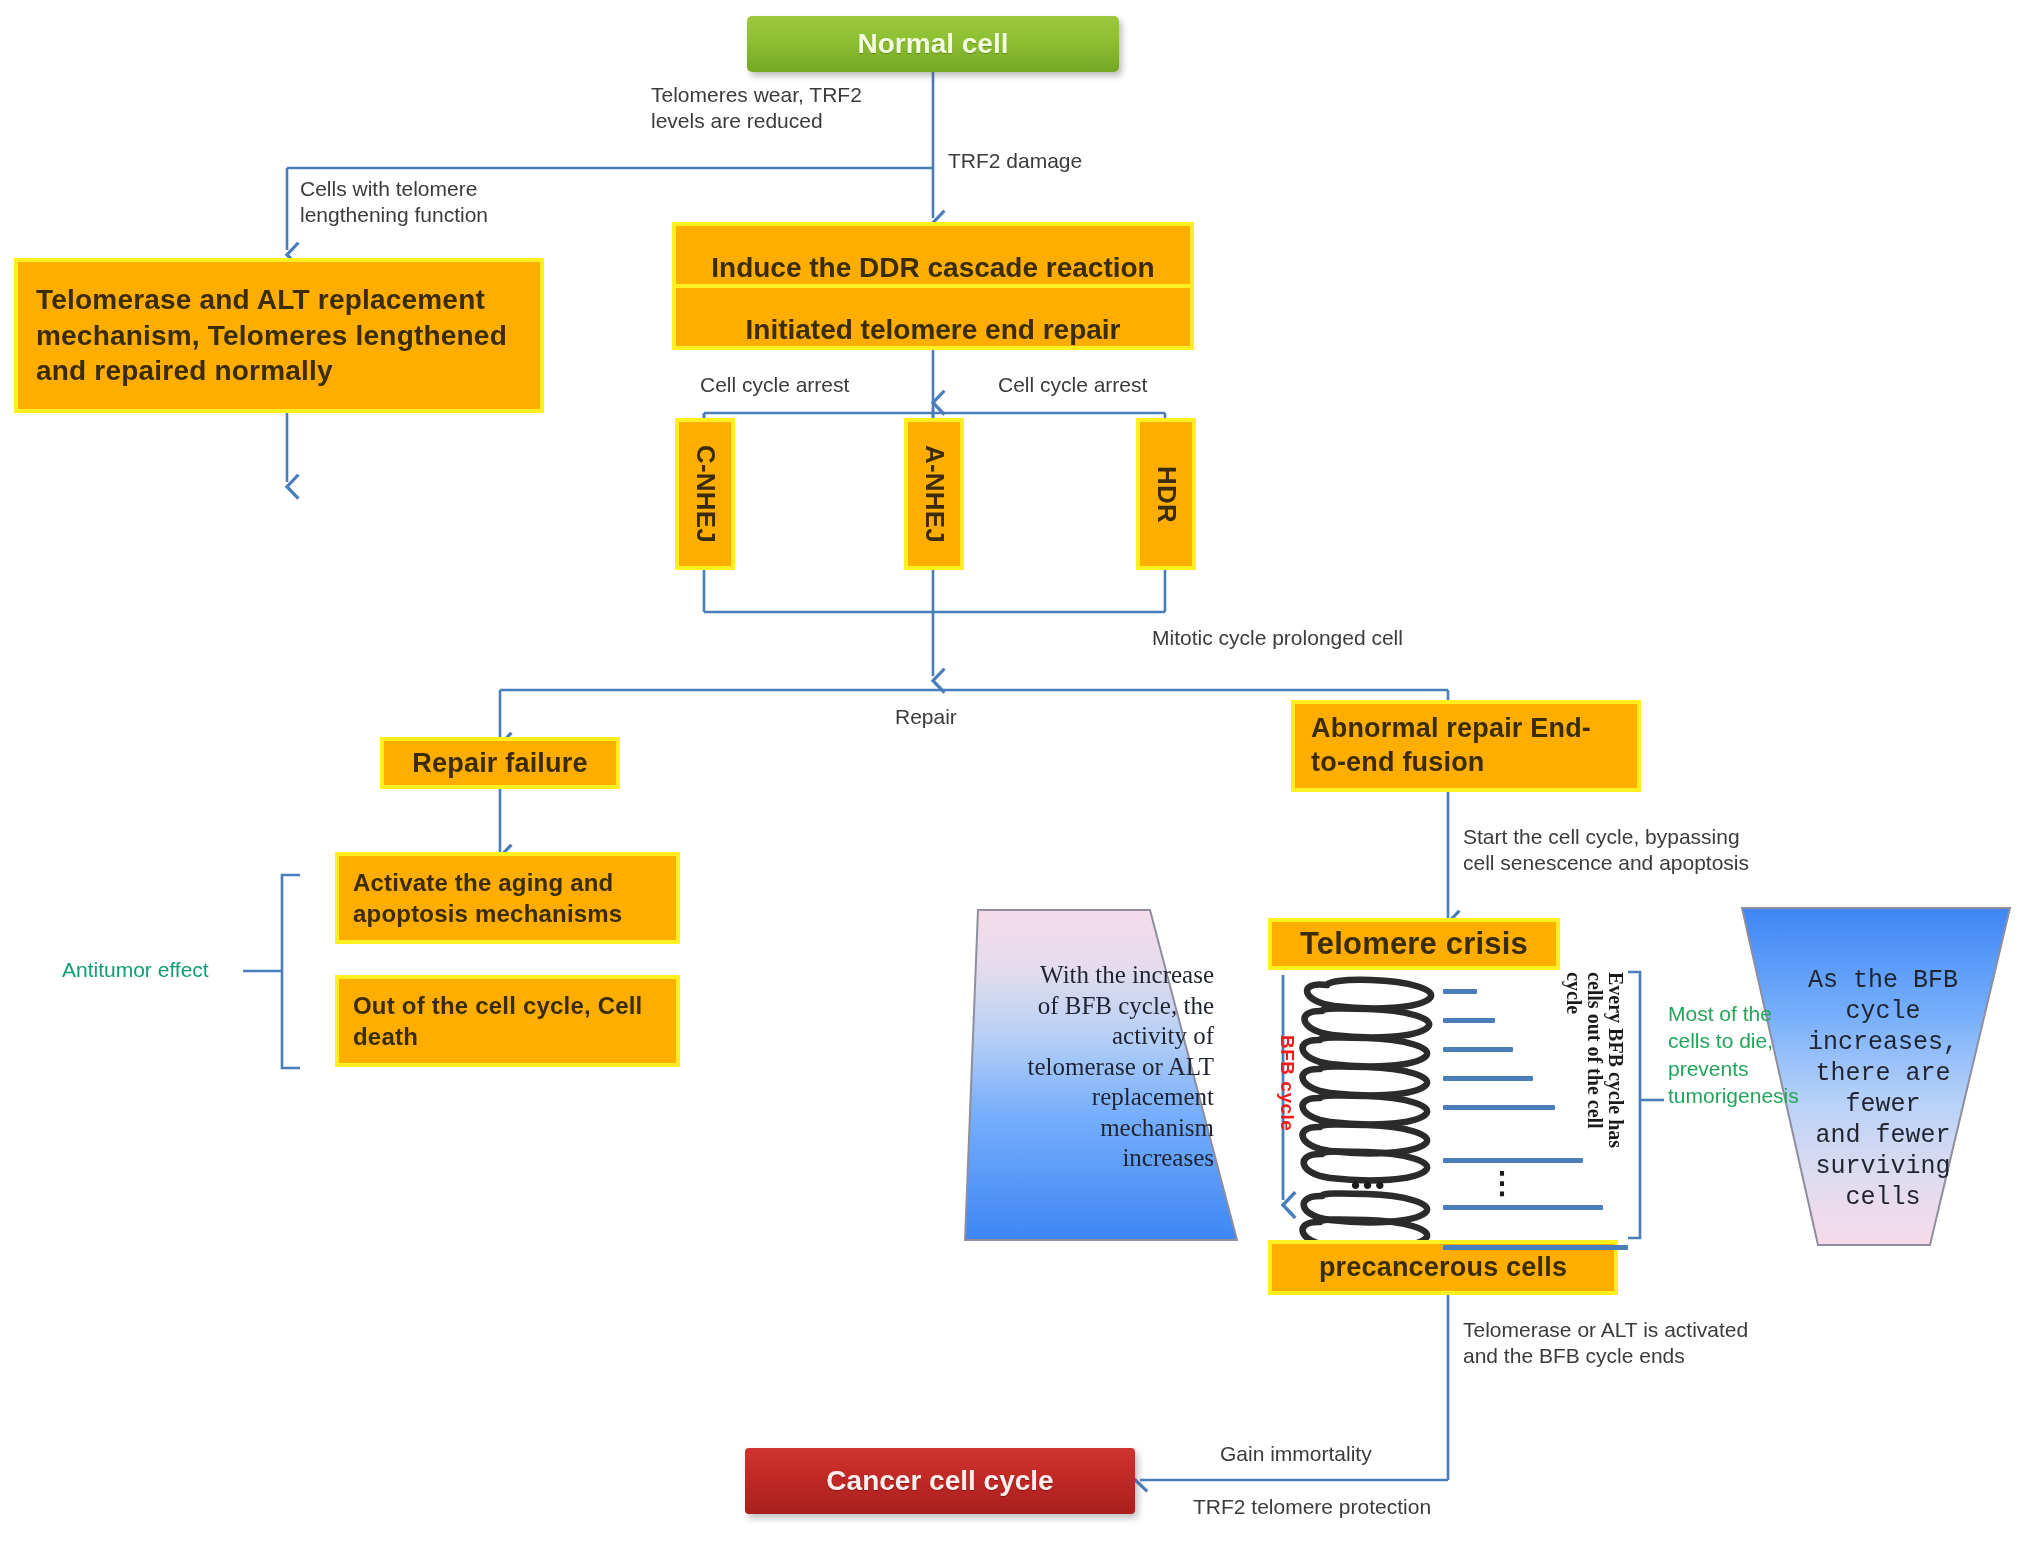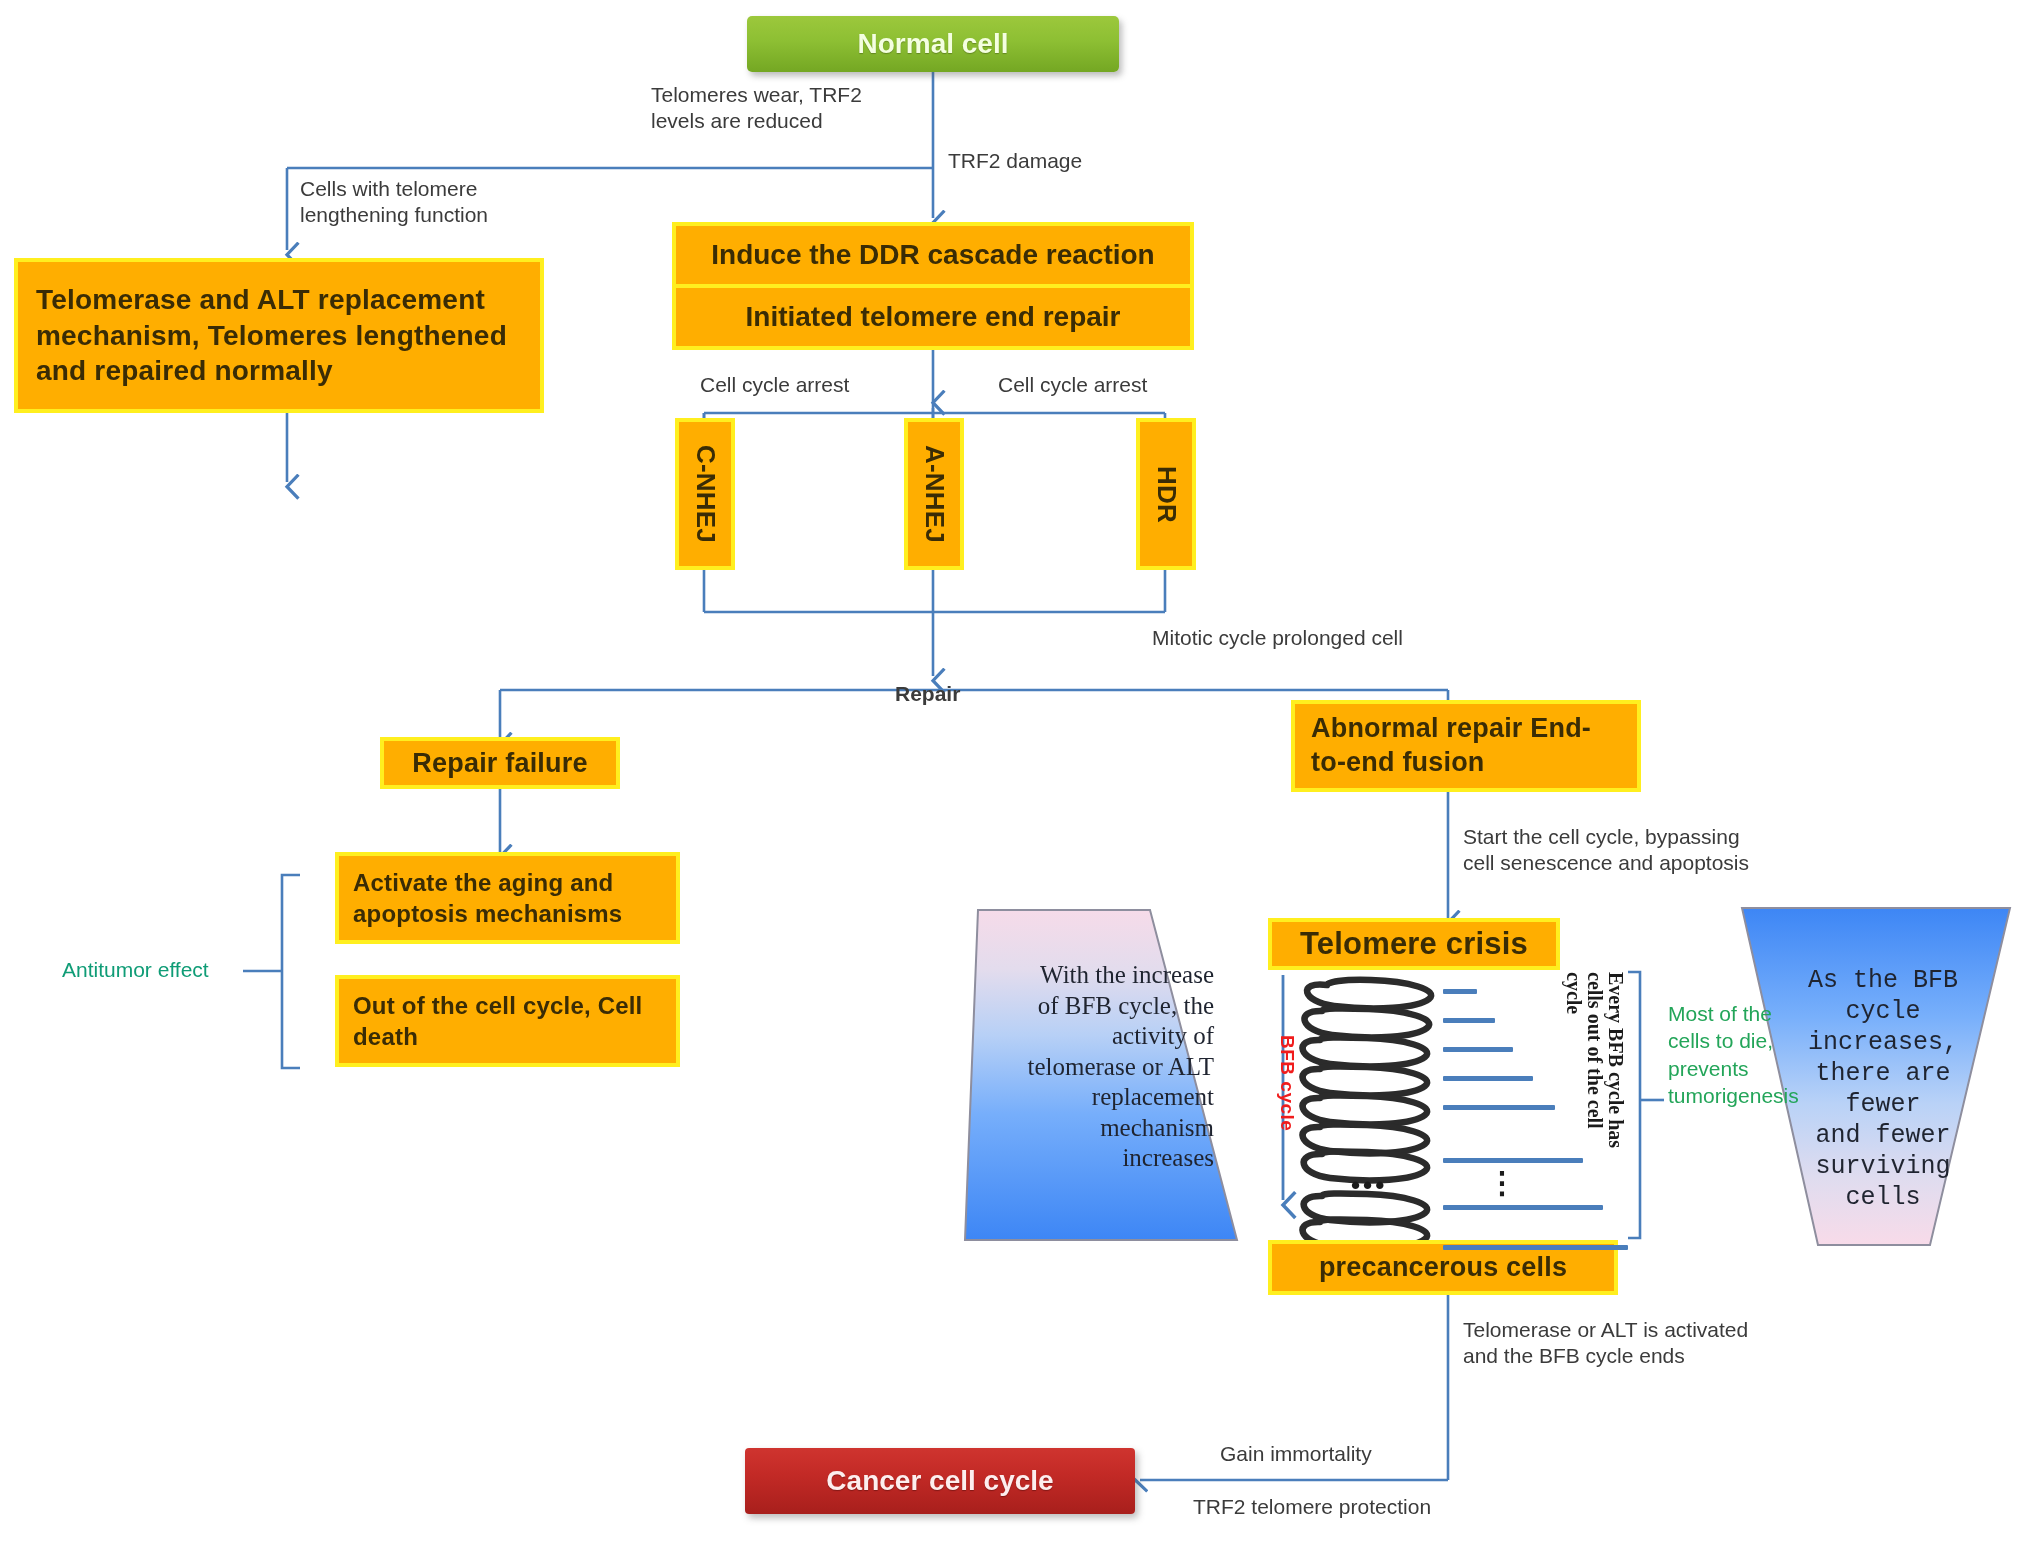--- a/index.html
+++ b/index.html
@@ -47,21 +47,21 @@
     display: flex;
     flex-direction: column;
     gap: 4px;
   }
   .stack-orange > div {
     flex: 1;
     background: #ffae00;
     color: #3a2c05;
     font-weight: bold;
     display: flex;
-    align-items: center;
+    align-items: flex-end;
     justify-content: center;
     text-align: center;
   }
 
   
   .box-green {
     background: linear-gradient(to bottom, #9cc83c 0%, #8dbf33 45%, #74a723 100%);
     color: #f4ffe0;
     font-weight: bold;
     border-radius: 5px;
@@ -337,21 +337,21 @@
 
   <div class="lbl" style="left:948px; top:148px;">TRF2 damage</div>
 
   <div class="lbl" style="left:300px; top:176px;">Cells with telomere
 lengthening function</div>
 
   <div class="lbl" style="left:700px; top:372px;">Cell cycle arrest</div>
 
   <div class="lbl" style="left:998px; top:372px;">Cell cycle arrest</div>
 
-  <div class="lbl" style="left:895px; top:681px;font-weight:bold;">Repair</div>
+  <div class="lbl" style="left:895px; top:704px;">Repair</div>
 
   <div class="lbl" style="left:1152px; top:625px;">Mitotic cycle prolonged cell</div>
 
   <div class="lbl" style="left:1463px; top:824px;">Start the cell cycle, bypassing
 cell senescence and apoptosis</div>
 
   <div class="lbl" style="left:1463px; top:1317px;">Telomerase or ALT is activated
 and the BFB cycle ends</div>
 
   <div class="lbl" style="left:1220px; top:1441px;">Gain immortality</div>

